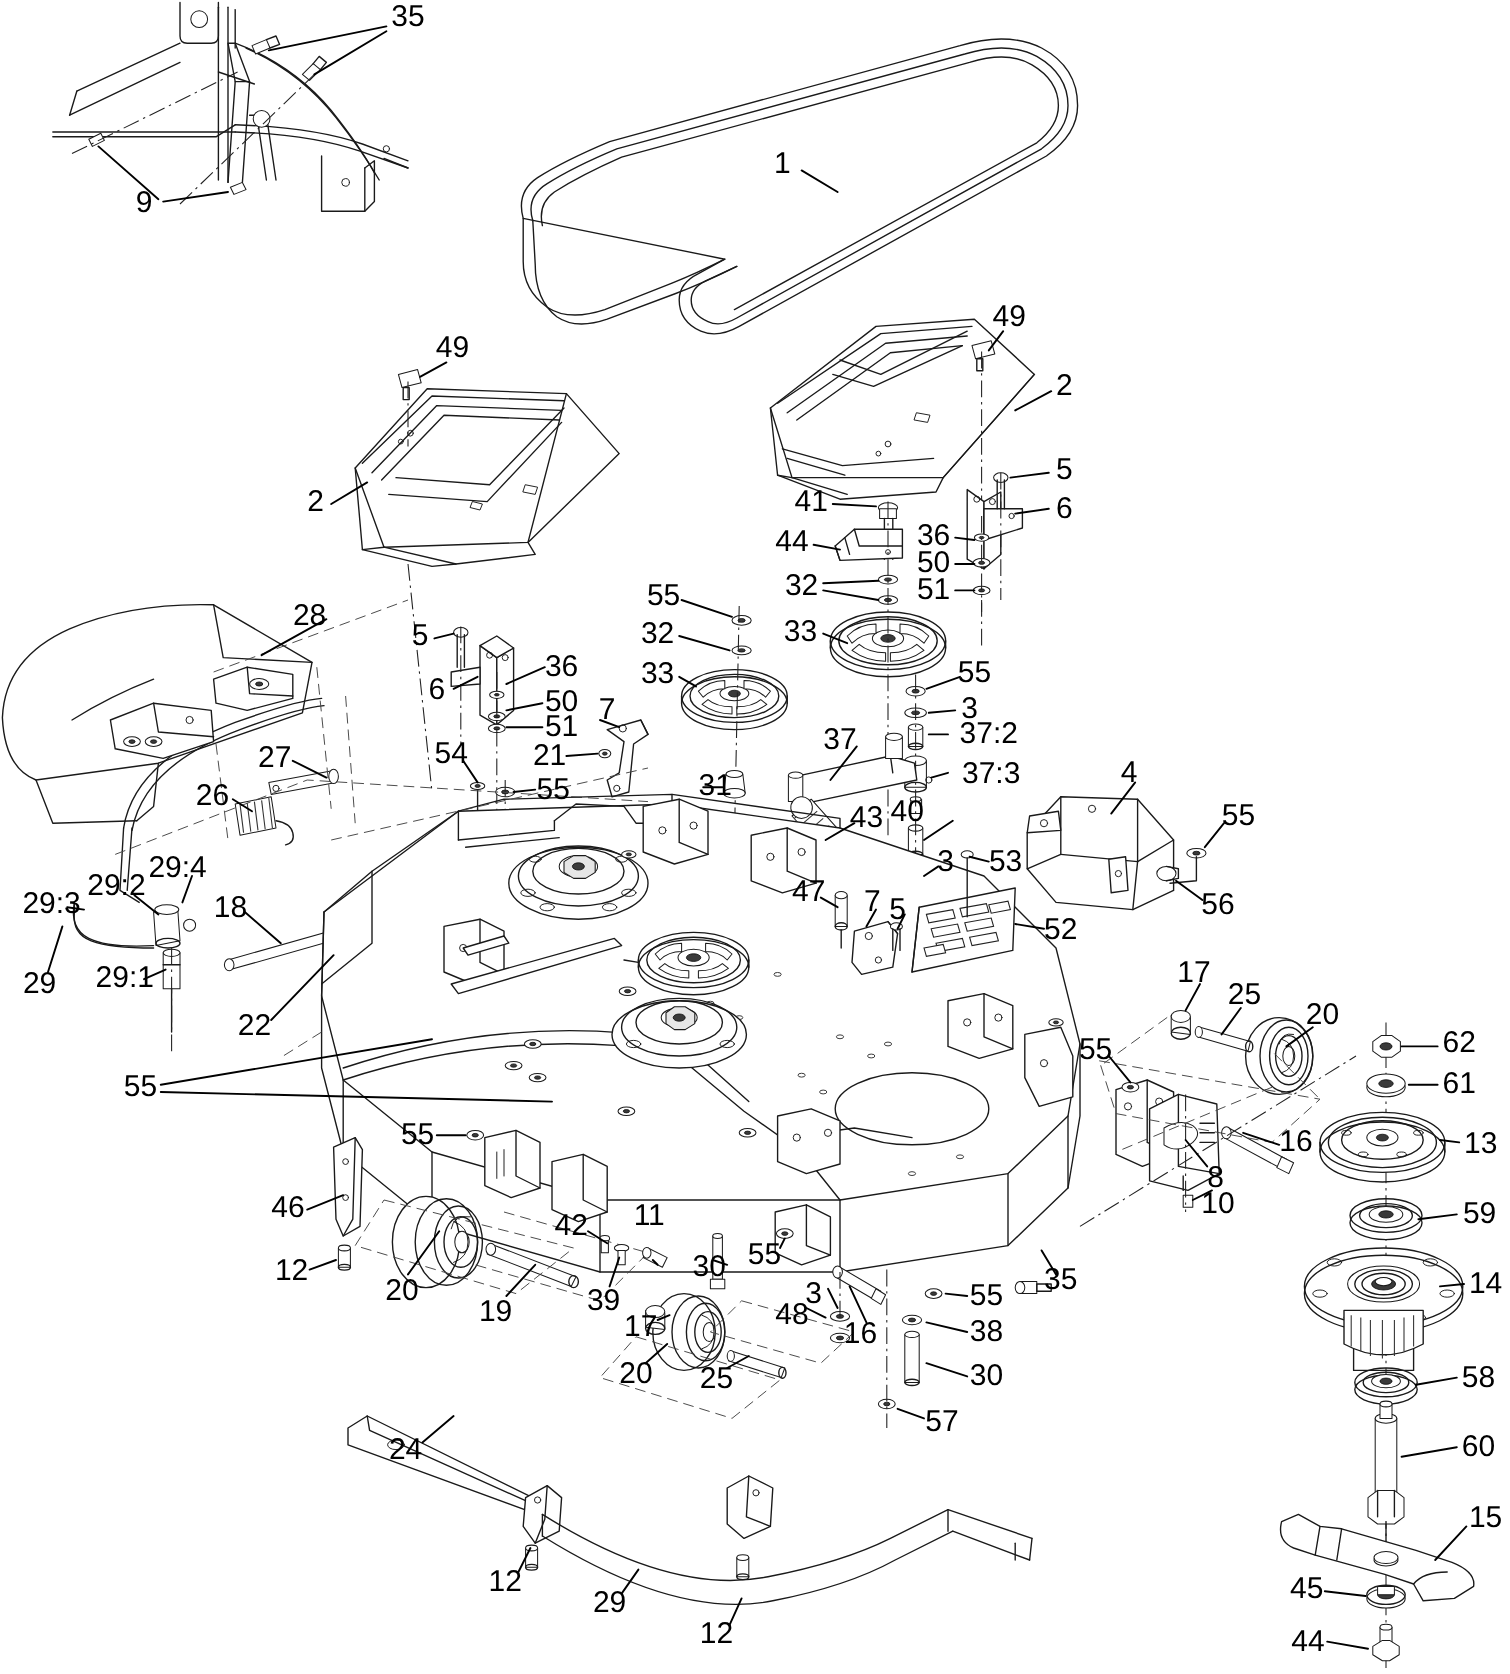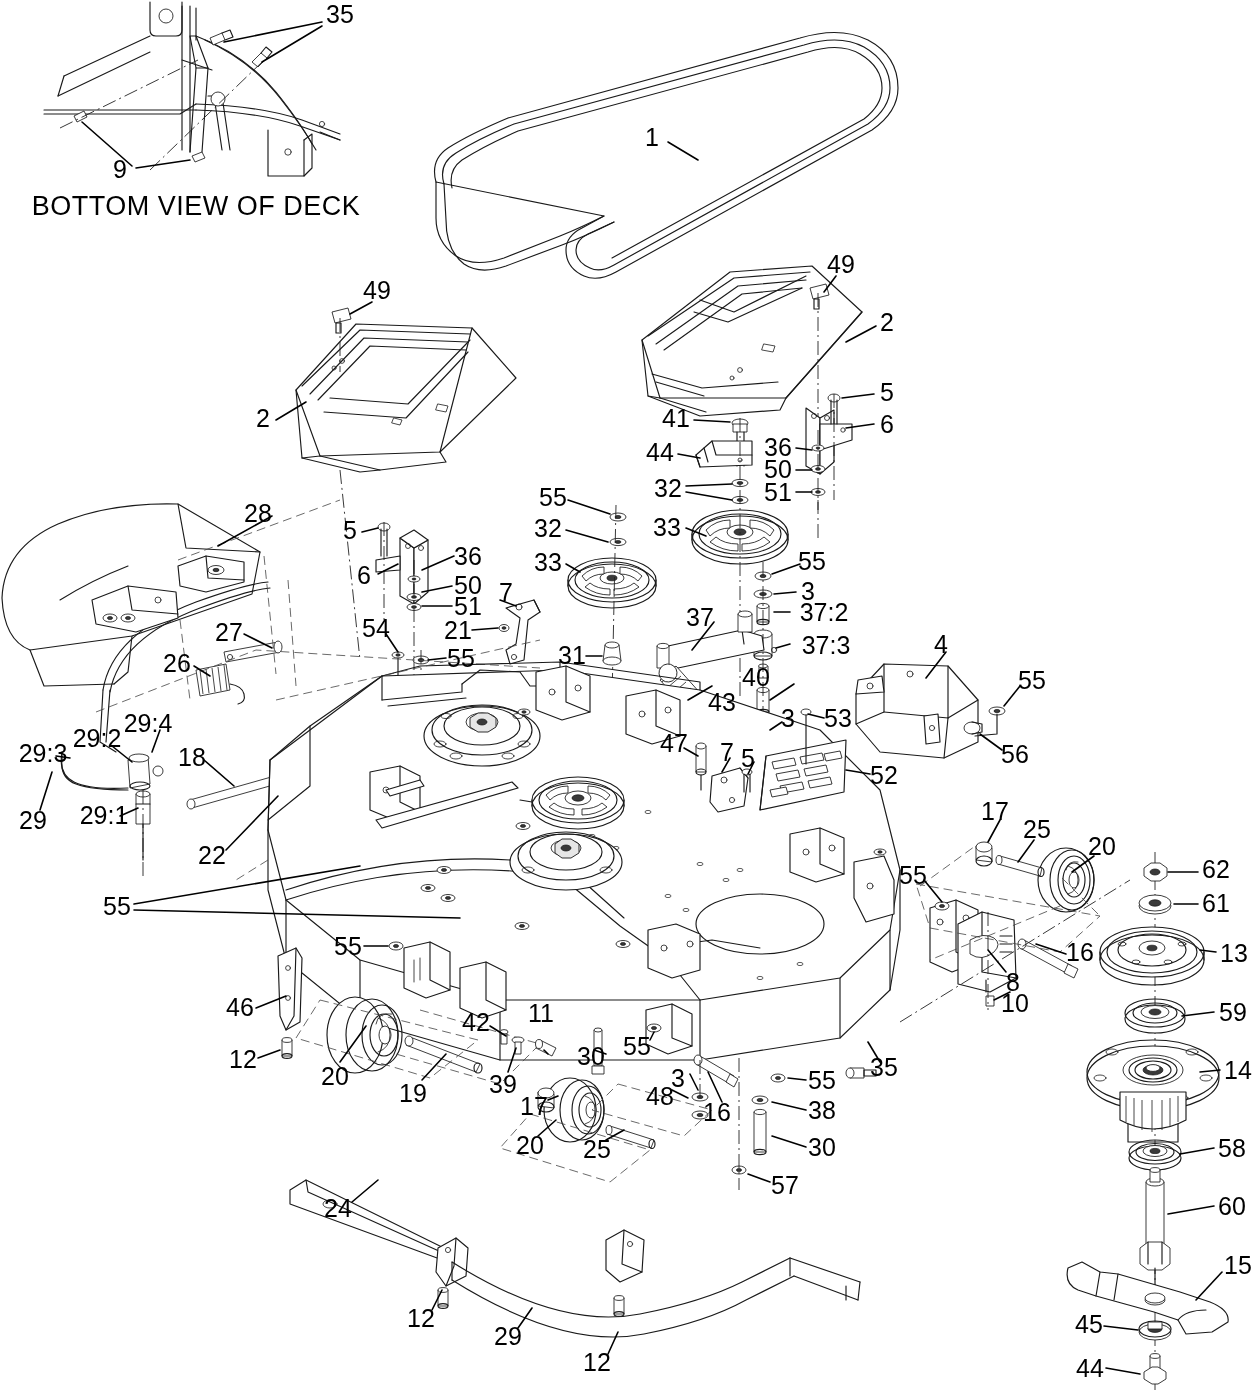--- a/index.html
+++ b/index.html
@@ -1147,22 +1147,22 @@
       <div class="callout" style="left: 468px; top: 556px;">36</div>
       <div class="callout" style="left: 364px; top: 575px;">6</div>
       <div class="callout" style="left: 468px; top: 585px;">50</div>
       <div class="callout" style="left: 468px; top: 606px;">51</div>
       <div class="callout" style="left: 229px; top: 632px;">27</div>
       <div class="callout" style="left: 506px; top: 592px;">7</div>
       <div class="callout" style="left: 458px; top: 630px;">21</div>
       <div class="callout" style="left: 177px; top: 663px;">26</div>
       <div class="callout" style="left: 376px; top: 628px;">54</div>
       <div class="callout" style="left: 461px; top: 658px;">55</div>
-      <div class="callout" style="left: 572px; top: 655px;">31</div>
-      <div class="callout" style="left: 722px; top: 682px; margin-top: 20px;">43</div>
+      <div class="callout" style="left: 596px; top: 655px;">31</div>
+      <div class="callout" style="left: 722px; top: 682px;">43</div>
       <div class="callout" style="left: 756px; top: 677px;">40</div>
       <div class="callout" style="left: 941px; top: 644px;">4</div>
       <div class="callout" style="left: 1032px; top: 680px;">55</div>
       <div class="callout" style="left: 1015px; top: 754px;">56</div>
       <div class="callout" style="left: 788px; top: 718px;">3</div>
       <div class="callout" style="left: 838px; top: 718px;">53</div>
       <div class="callout" style="left: 674px; top: 743px;">47</div>
       <div class="callout" style="left: 727px; top: 752px;">7</div>
       <div class="callout" style="left: 748px; top: 758px;">5</div>
       <div class="callout" style="left: 884px; top: 775px;">52</div>
@@ -1215,15 +1215,14 @@
       <div class="callout" style="left: 338px; top: 1208px;">24</div>
       <div class="callout" style="left: 421px; top: 1318px;">12</div>
       <div class="callout" style="left: 508px; top: 1336px;">29</div>
       <div class="callout" style="left: 597px; top: 1362px;">12</div>
     </div>
   <div id="inset-layer">
       <div class="callout" style="left: 340px; top: 14px;">35</div>
       <div class="callout" style="left: 120px; top: 169px;">9</div>
     </div>
 
-  <div class="viewtitle" style="left:196px;top:206px;">BOTTOM VIEW OF DECK</div>
 
 </div>
 
 </body></html>

